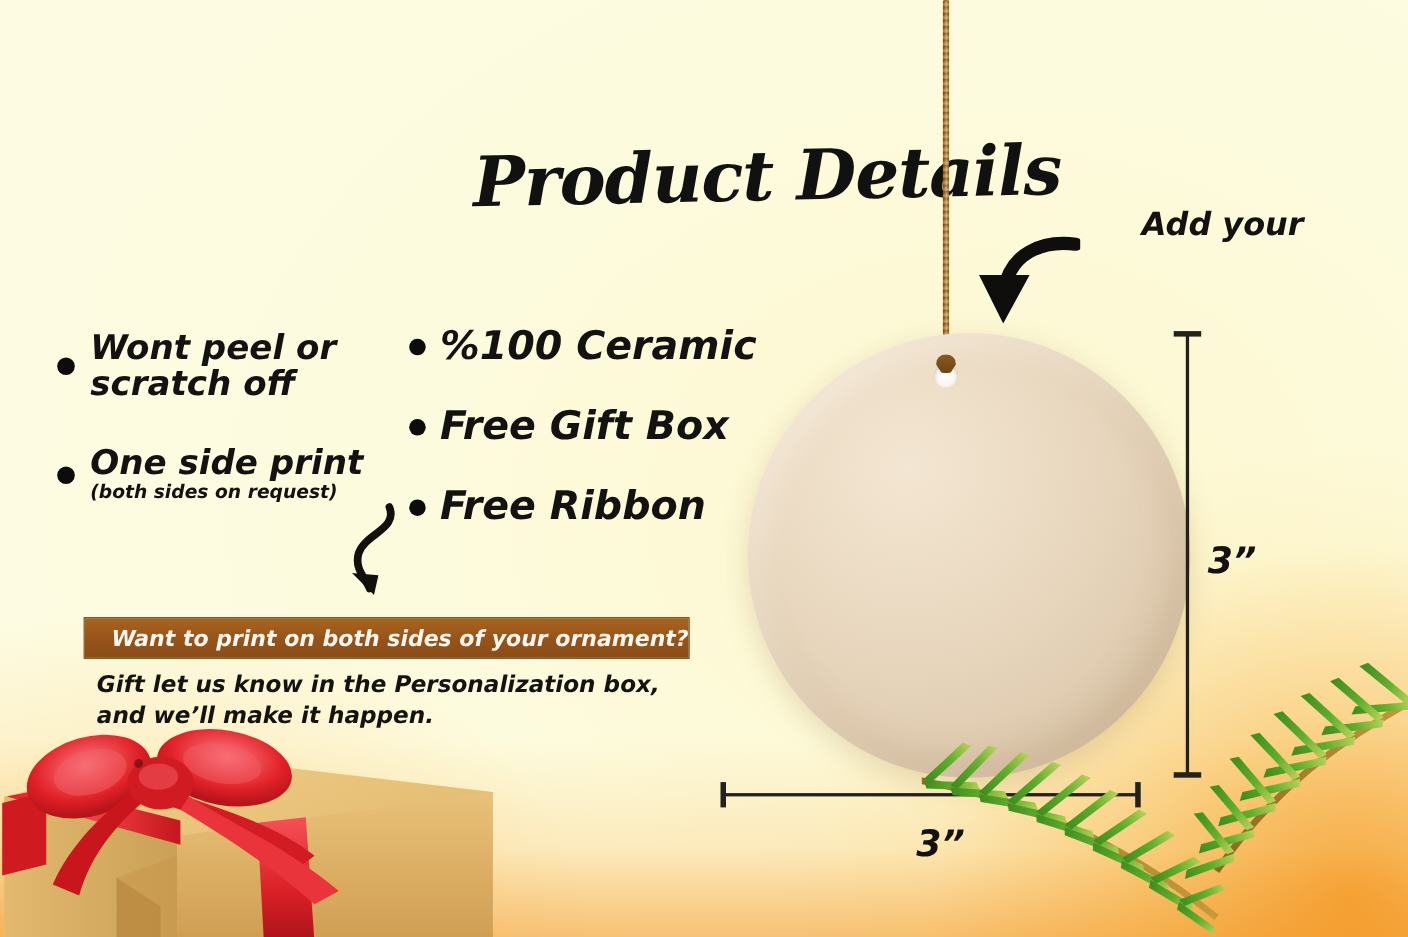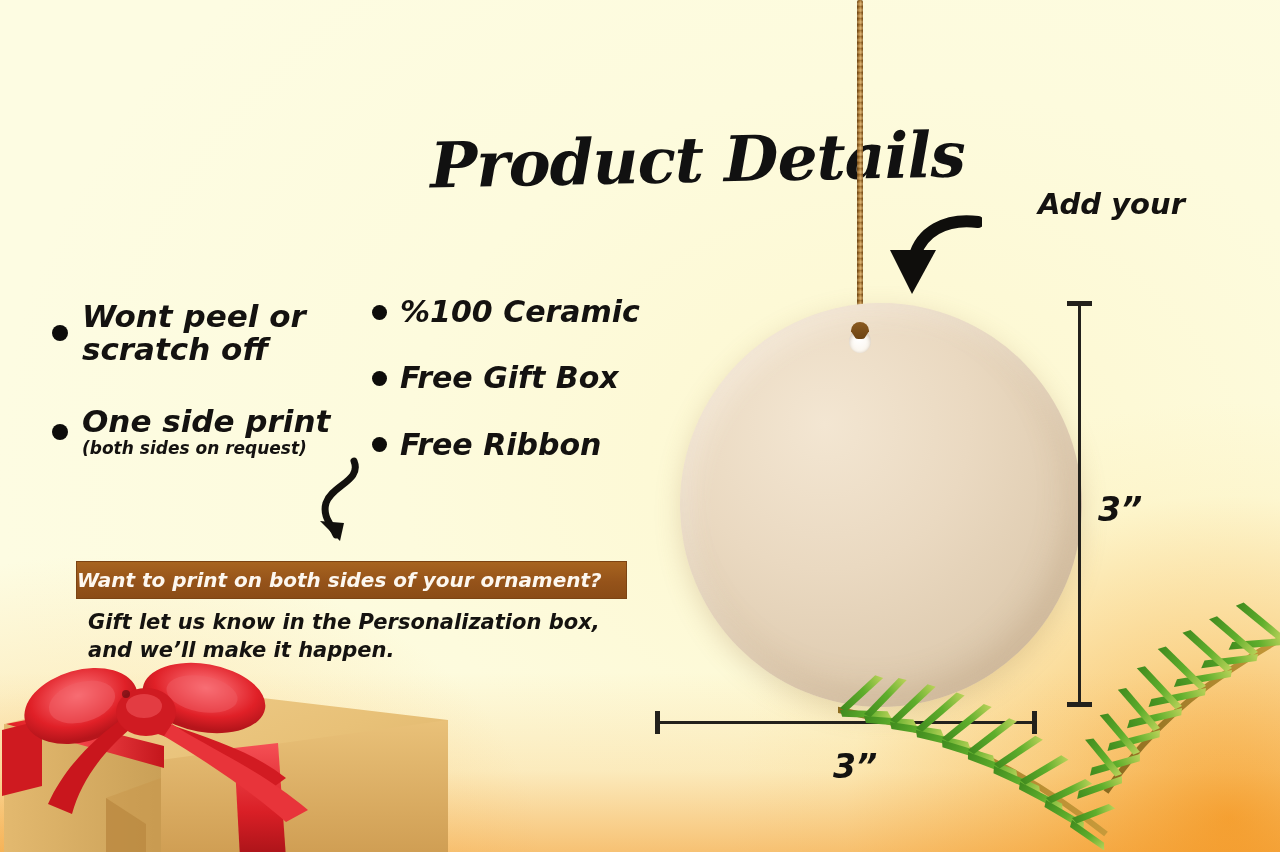--- a/index.html
+++ b/index.html
@@ -74,21 +74,21 @@
   #list-right .bullet { width: 15px; height: 15px; margin-right: 13px; }
 
   .feature-text {
     font-family: "DejaVu Sans", sans-serif;
     font-style: italic;
     font-weight: 700;
     font-size: 31px;
     line-height: 1.08;
     color: #141210;
   }
-  #list-right .feature-text { font-size: 30px; white-space: nowrap; }
+  #list-right .feature-text { font-size: 36px; white-space: nowrap; }
   .feature-sub {
     display: block;
     font-size: 17px;
     font-weight: 700;
     line-height: 1.1;
     margin-top: 1px;
     color: #141210;
   }
 
   
@@ -104,21 +104,21 @@
   #banner {
     position: absolute;
     left: 76px;
     top: 561px;
     width: 549px;
     height: 36px;
     background: linear-gradient(to bottom, #a7641f 0%, #95531a 55%, #8a4c16 100%);
     border: 1px solid #7c4413;
     display: flex;
     align-items: center;
-    justify-content: flex-start;
+    justify-content: flex-end;
   }
   #banner .banner-text {
     font-family: "DejaVu Sans", sans-serif;
     font-style: italic;
     font-weight: 700;
     font-size: 20px;
     color: #fdf7ef;
     white-space: nowrap;
   }
 

